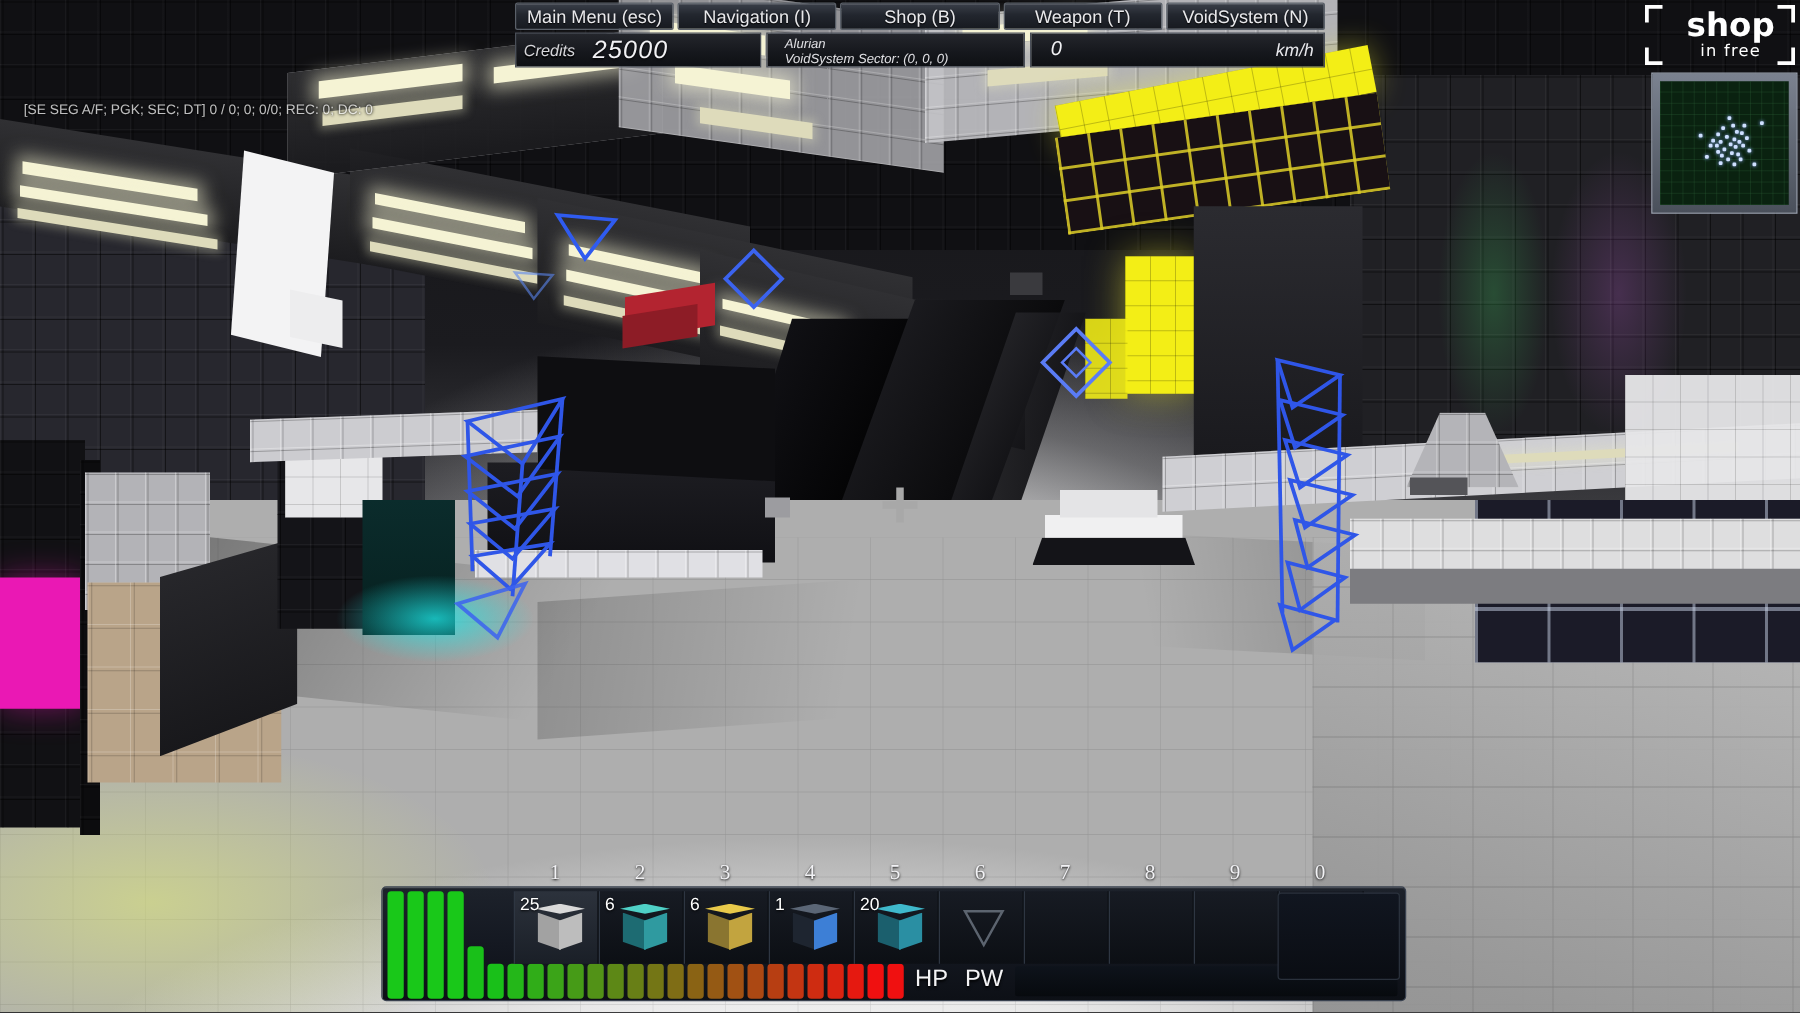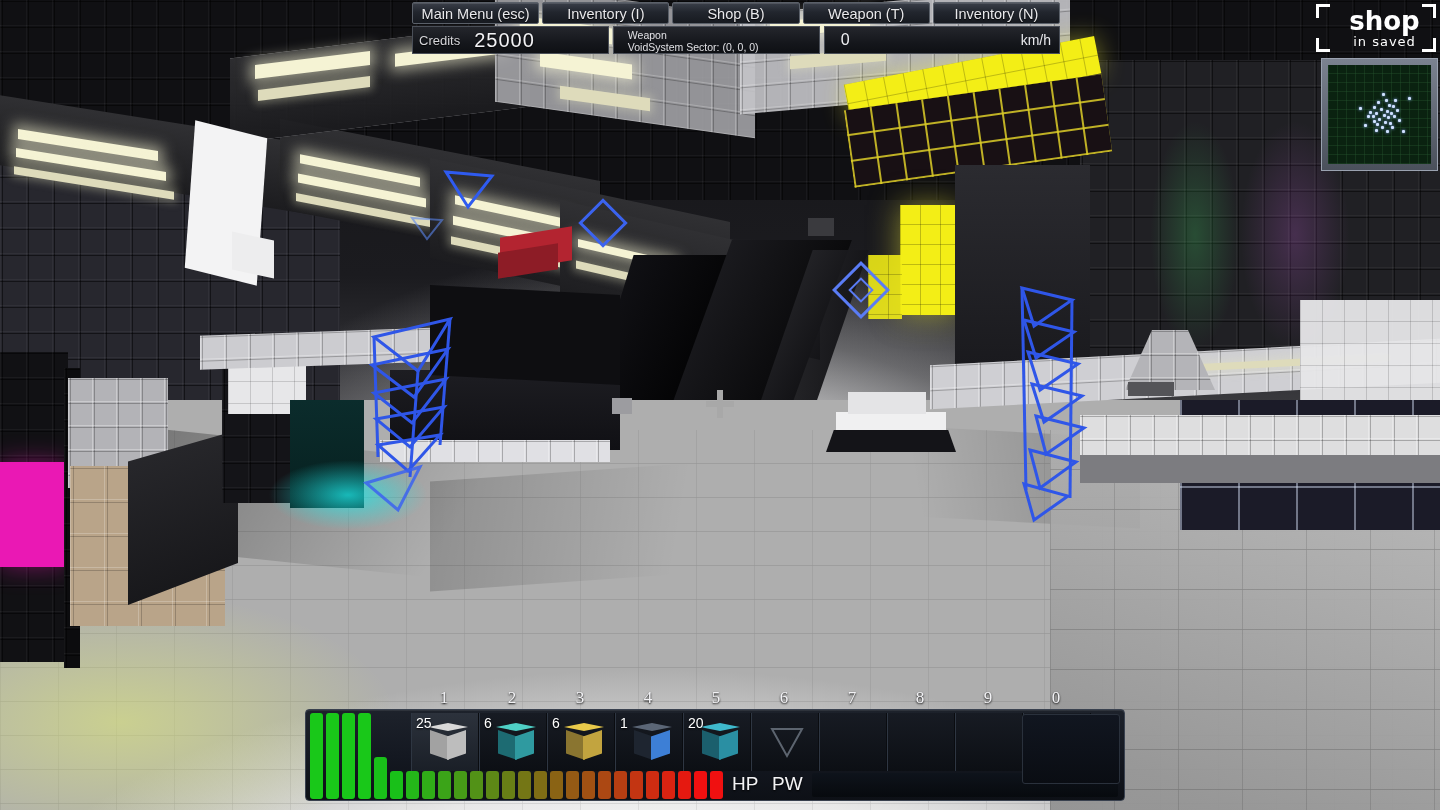--- a/index.html
+++ b/index.html
@@ -104,20 +104,21 @@
     text-shadow:0 1px 1px #000;
     cursor:pointer;
   }
   .inforow { display:flex; gap:4px; margin-top:2px; }
   .info-panel {
     background:linear-gradient(180deg,#24262c 0%, #15171c 60%, #0e1014 100%);
     border:1px solid #4a4f58;
     border-radius:0;
     position:relative;
     color:#e4e4e8;
+    font-style:italic;
   }
   #credits-panel { width:200px; height:28px; display:flex; align-items:center; padding:0 6px; }
   #credits-label { font-size:13px; color:#d6d6da; text-shadow:0 1px 1px #000; }
   #credits-value { font-size:20px; margin-left:14px; letter-spacing:1px; color:#f2f2f5; text-shadow:0 1px 2px #000; }
   #sector-panel { width:210px; height:28px; padding:2px 6px 0 14px; }
   #sector-name { font-size:10.5px; line-height:12px; color:#e0e0e4; }
   #sector-coords { font-size:10.5px; line-height:12px; color:#e0e0e4; }
   #speed-panel { width:240px; height:28px; display:flex; align-items:center; padding:0 8px 0 16px; }
   #speed-value { font-size:16px; color:#f0f0f3; }
   #speed-unit { margin-left:auto; font-size:14px; color:#e8e8ec; }
@@ -415,53 +416,54 @@
     </div>
 
     <div class="poly" style="left:808px;top:218px;width:26px;height:18px;background:#3a3a3e;"></div>
     <div class="poly" style="left:612px;top:398px;width:20px;height:16px;background:#9c9ca0;"></div>
     <div class="poly" style="left:1128px;top:382px;width:46px;height:14px;background:#545458;"></div>
 
     <div id="crosshair"></div>
   </div>
 
   <div class="hud" id="debug">
+    <div class="fade2">[SE SEG A/F; PGK; SEC; DT] 0 / 0; 0; 0/0; REC: 0; DC: 0</div>
   </div>
 
   <div class="hud" id="topbar">
     <div class="menurow">
       <div class="menu-tab">Main Menu (esc)</div>
-      <div class="menu-tab">Inventory (I)</div>
+      <div class="menu-tab">Navigation (I)</div>
       <div class="menu-tab">Shop (B)</div>
       <div class="menu-tab">Weapon (T)</div>
-      <div class="menu-tab">Inventory (N)</div>
+      <div class="menu-tab">VoidSystem (N)</div>
     </div>
     <div class="inforow">
       <div class="info-panel" id="credits-panel">
         <span id="credits-label">Credits</span>
         <span id="credits-value">25000</span>
       </div>
       <div class="info-panel" id="sector-panel">
-        <div id="sector-name">Weapon</div>
+        <div id="sector-name">Alurian</div>
         <div id="sector-coords">VoidSystem Sector: (0, 0, 0)</div>
       </div>
       <div class="info-panel" id="speed-panel">
         <span id="speed-value">0</span>
         <span id="speed-unit">km/h</span>
       </div>
     </div>
   </div>
 
   <div class="hud" id="shop-range">
     <span class="bk tl"></span>
     <span class="bk tr"></span>
     <span class="bk bl"></span>
     <span class="bk br"></span>
     <div id="shop-title">shop</div>
-    <div id="shop-sub">in saved</div>
+    <div id="shop-sub">in free</div>
   </div>
 
   <div class="hud" id="radar">
     <div id="radar-screen">
         <div class="blip" style="left: 52%; top: 28%;"></div>
         <div class="blip" style="left: 55%; top: 34%;"></div>
         <div class="blip" style="left: 48%; top: 36%;"></div>
         <div class="blip" style="left: 58%; top: 39%;"></div>
         <div class="blip" style="left: 44%; top: 41%;"></div>
         <div class="blip" style="left: 62%; top: 40%;"></div>

